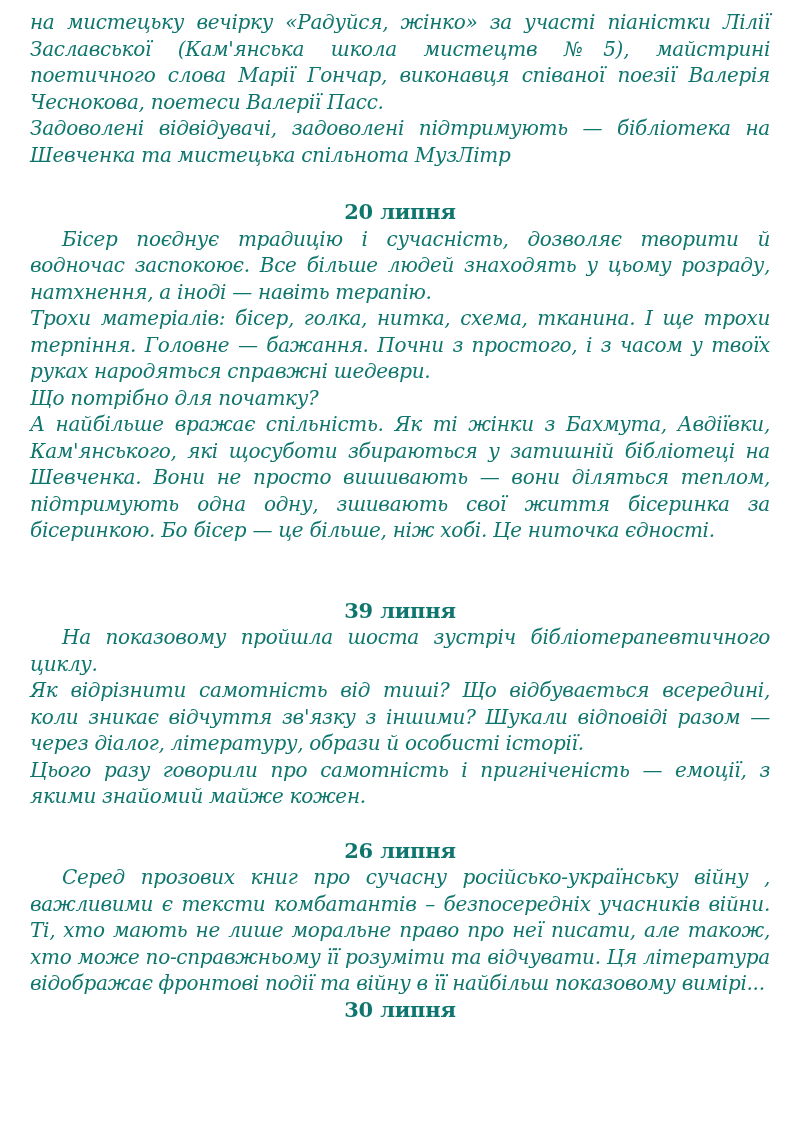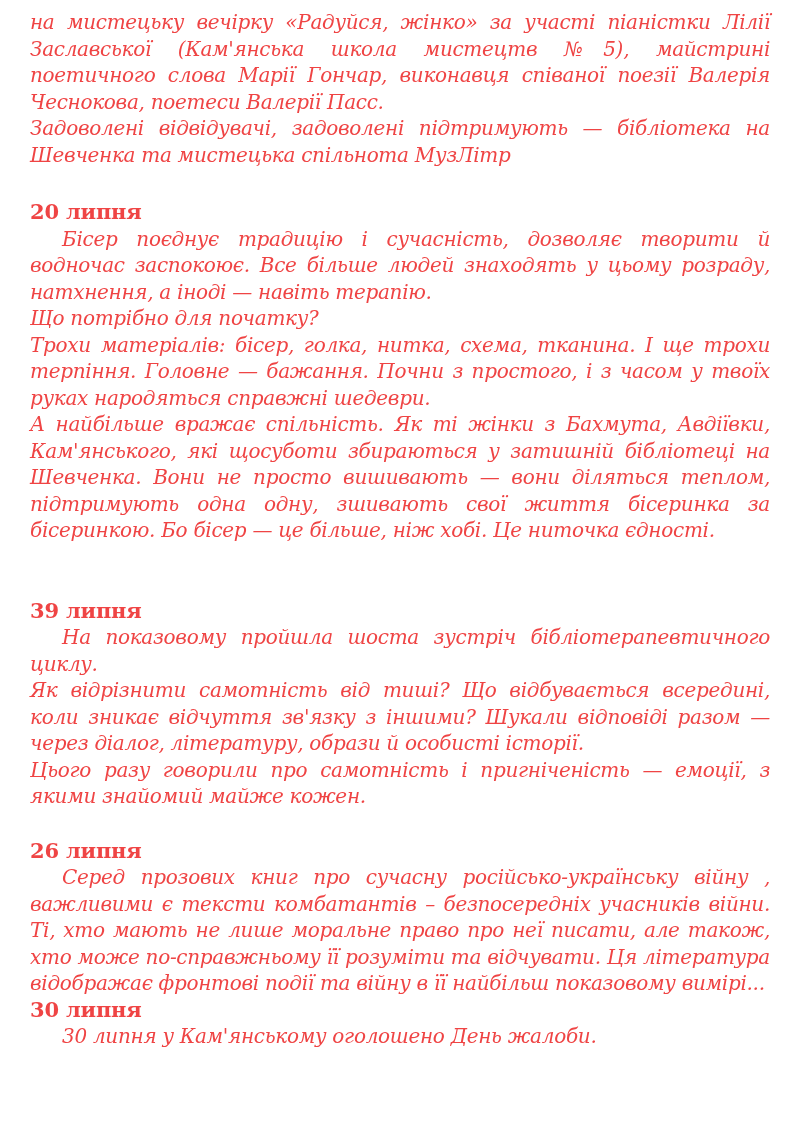--- a/index.html
+++ b/index.html
@@ -10,21 +10,21 @@
   body {
     width: 807px;
     height: 1141px;
     overflow: hidden;
   }
   .page {
     box-sizing: border-box;
     width: 807px;
     min-height: 1141px;
     padding: 9px 37px 22px 30px;
-    color: #ef4444;
+    color: #0f766e;
     font-family: "DejaVu Serif", serif;
     font-style: italic;
     font-size: 20px;
     line-height: 26.5px;
     letter-spacing: -0.3px;
     text-align: justify;
   }
   .para {
     margin: 0;
   }
@@ -32,55 +32,54 @@
     text-indent: 32px;
   }
   .date-heading {
     font-family: "DejaVu Serif", serif;
     font-style: normal;
     font-weight: bold;
     font-size: 21px;
     line-height: 26.5px;
     letter-spacing: -0.2px;
     margin: 0;
-    text-align: left;
+    text-align: center;
   }
   .gap-20 { margin-top: 31px; }
   .gap-24 { margin-top: 54px; }
   .gap-26 { margin-top: 28px; }
   .gap-30 { }
 </style>
 </head>
 <body>
 
 <div class="page">
 
   <section>
     <p class="para">на мистецьку вечірку «Радуйся, жінко» за участі піаністки Лілії Заславської (Кам'янська школа мистецтв №5), майстрині поетичного слова Марії Гончар, виконавця співаної поезії Валерія Чеснокова, поетеси Валерії Пасс.</p>
     <p class="para">Задоволені відвідувачі, задоволені підтримують — бібліотека на Шевченка та мистецька спільнота МузЛітр</p>
   </section>
 
   <section>
     <h2 class="date-heading gap-20">20 липня</h2>
     <p class="para indent">Бісер поєднує традицію і сучасність, дозволяє творити й водночас заспокоює. Все більше людей знаходять у цьому розраду, натхнення, а іноді — навіть терапію.</p>
+    <p class="para">Трохи матеріалів: бісер, голка, нитка, схема, тканина. І ще трохи терпіння. Головне — бажання. Почни з простого, і з часом у твоїх руках народяться справжні шедеври.</p>
     <p class="para">Що потрібно для початку?</p>
-    <p class="para">Трохи матеріалів: бісер, голка, нитка, схема, тканина. І ще трохи терпіння. Головне — бажання. Почни з простого, і з часом у твоїх руках народяться справжні шедеври.</p>
     <p class="para">А найбільше вражає спільність. Як ті жінки з Бахмута, Авдіївки, Кам'янського, які щосуботи збираються у затишній бібліотеці на Шевченка. Вони не просто вишивають — вони діляться теплом, підтримують одна одну, зшивають свої життя бісеринка за бісеринкою. Бо бісер — це більше, ніж хобі. Це ниточка єдності.</p>
   </section>
 
   <section>
     <h2 class="date-heading gap-24">39 липня</h2>
     <p class="para indent">На показовому пройшла шоста зустріч бібліотерапевтичного циклу.</p>
     <p class="para">Як відрізнити самотність від тиші? Що відбувається всередині, коли зникає відчуття зв'язку з іншими? Шукали відповіді разом — через діалог, літературу, образи й особисті історії.</p>
     <p class="para">Цього разу  говорили про самотність і пригніченість — емоції, з якими знайомий майже кожен.</p>
   </section>
 
   <section>
     <h2 class="date-heading gap-26">26 липня</h2>
     <p class="para indent">Серед прозових книг про сучасну російсько-українську війну , важливими є тексти комбатантів – безпосередніх учасників війни. Ті, хто мають не лише моральне право про неї писати, але також, хто може по-справжньому її розуміти та відчувати. Ця література відображає фронтові події та війну в її найбільш показовому вимірі...</p>
   </section>
 
   <section>
     <h2 class="date-heading gap-30">30 липня</h2>
-    <p class="para indent">30 липня у Кам'янському оголошено День жалоби.</p>
   </section>
 
 </div>
 
 </body></html>

